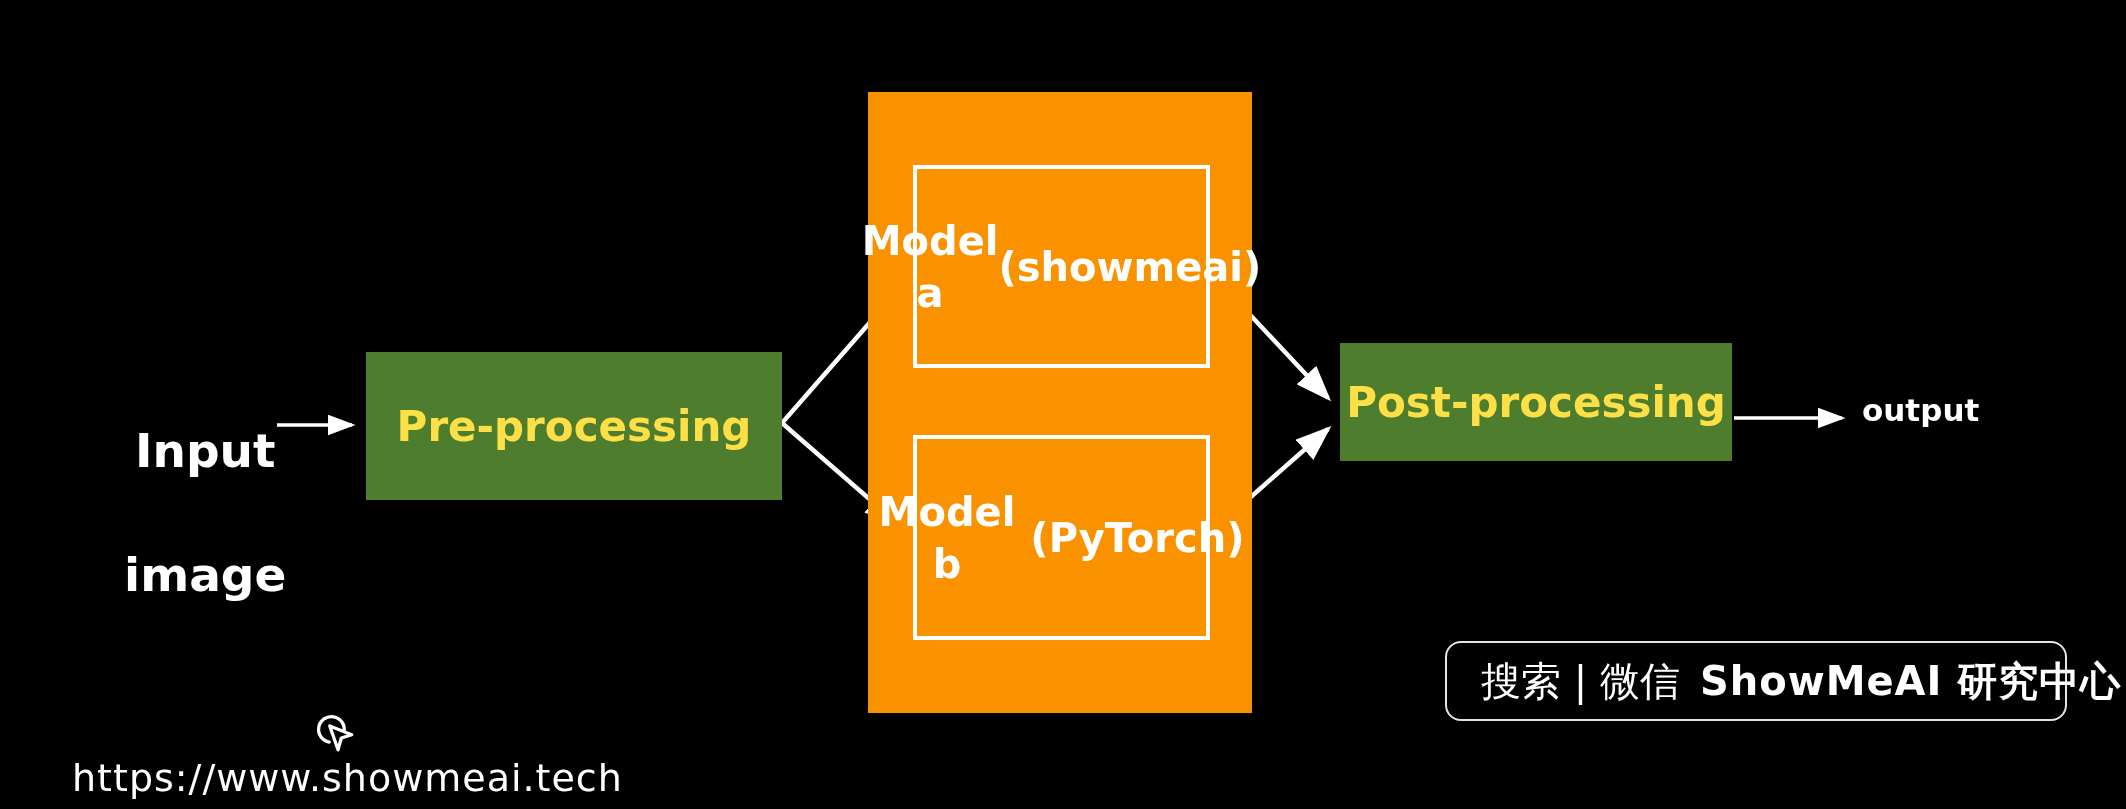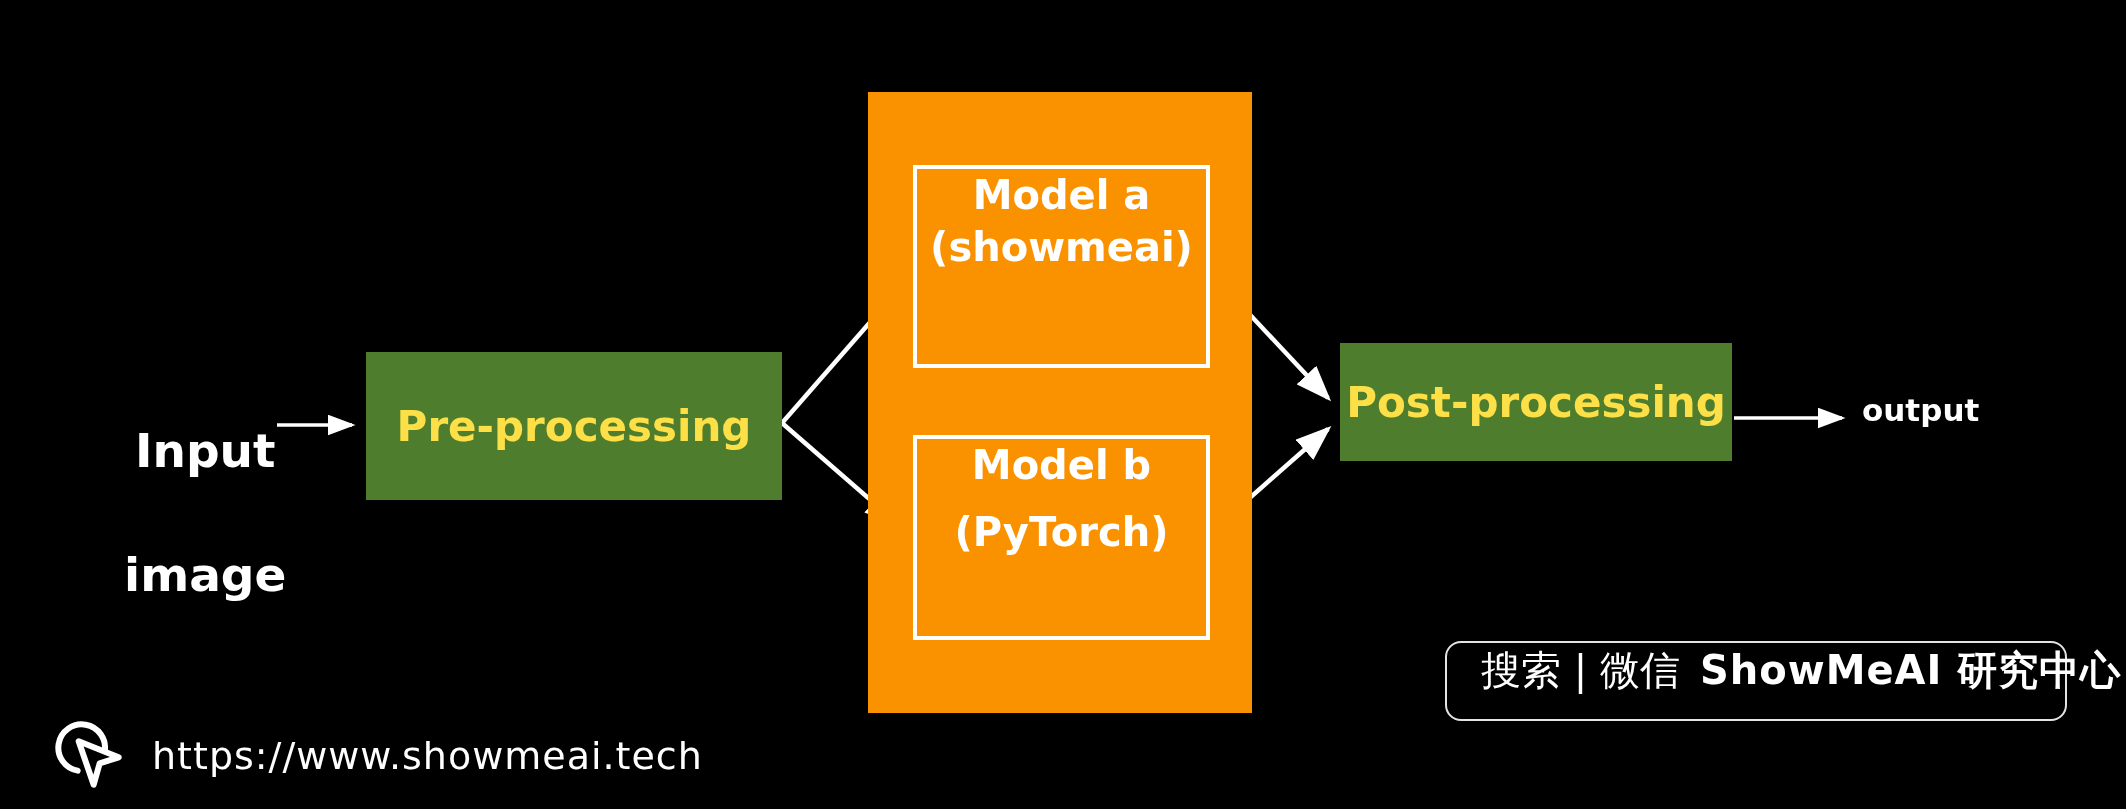--- a/index.html
+++ b/index.html
@@ -53,46 +53,46 @@
 
   .model-group {
     position: absolute;
     left: 868px; top: 92px; width: 384px; height: 621px;
     background: #fa9200;
   }
   .model-box {
     position: absolute;
     left: 45px; width: 297px;
     border: 4px solid #ffffff;
-    display: flex; flex-direction: column;
-    align-items: center; 
+    display: flex; flex-direction: row;
+    align-items: center; justify-content: center;
     color: #ffffff; font-weight: 700; font-size: 40px; line-height: 1.3;
     text-align: center;
   }
   .model-a { top: 73px;  height: 203px; }
   .model-b { top: 343px; height: 205px; gap: 15px; }
 
   .search-badge {
     position: absolute;
     left: 1445px; top: 641px; width: 622px; height: 80px;
     border: 2px solid #e4e4e4;
     border-radius: 16px;
-    display: flex; align-items: flex-start;
+    display: flex; align-items: center;
     padding: 0 18px 0 20px;
     color: #ffffff;
     font-size: 40px;
     white-space: nowrap;
   }
   .search-badge .prefix { font-weight: 400; margin-left: 14px; }
   .search-badge .brand  { font-weight: 700; margin-left: 20px; letter-spacing: 1px; }
 
   .footer-link {
     position: absolute;
     left: 50px; top: 712px; height: 88px;
-    display: flex; align-items: center;
+    display: flex; align-items: center; flex-direction: column;
   }
   .footer-link .url {
     color: #ffffff; font-size: 38px; font-weight: 400;
     margin-left: 22px; letter-spacing: 1px;
   }
 </style>
 </head>
 <body>
 
 <div class="canvas">

